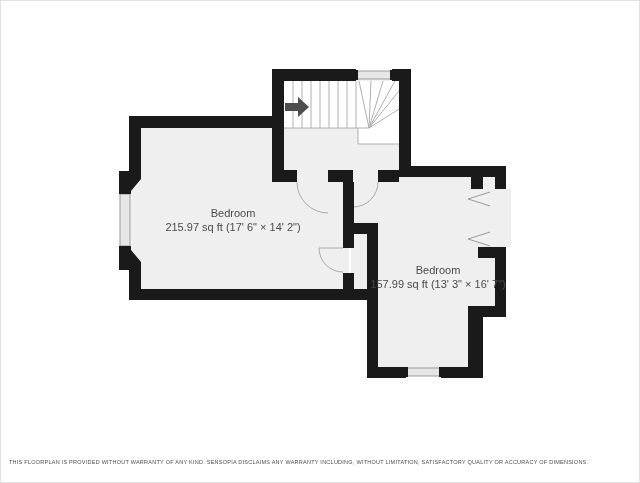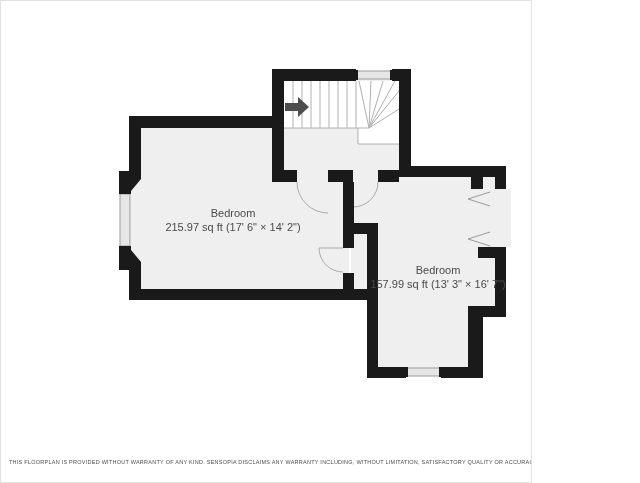--- a/index.html
+++ b/index.html
@@ -1,18 +1,18 @@
 <!DOCTYPE html>
 <html><head>
 <meta charset="utf-8">
 <style>
   html,body{margin:0;padding:0;background:#fff;}
   .page{
     position:relative;
-    width:532px;height:483px;
+    width:640px;height:483px;
     background:#ffffff;
     box-sizing:border-box;
     border:1px solid #e2e2e2;
     overflow:hidden;
     font-family:"Liberation Sans", sans-serif;
   }
   .plan-svg{position:absolute;left:0;top:0;}
   .room-name{
     font-family:"Liberation Sans", sans-serif;
     font-size:11px; fill:#4a4a4a;

